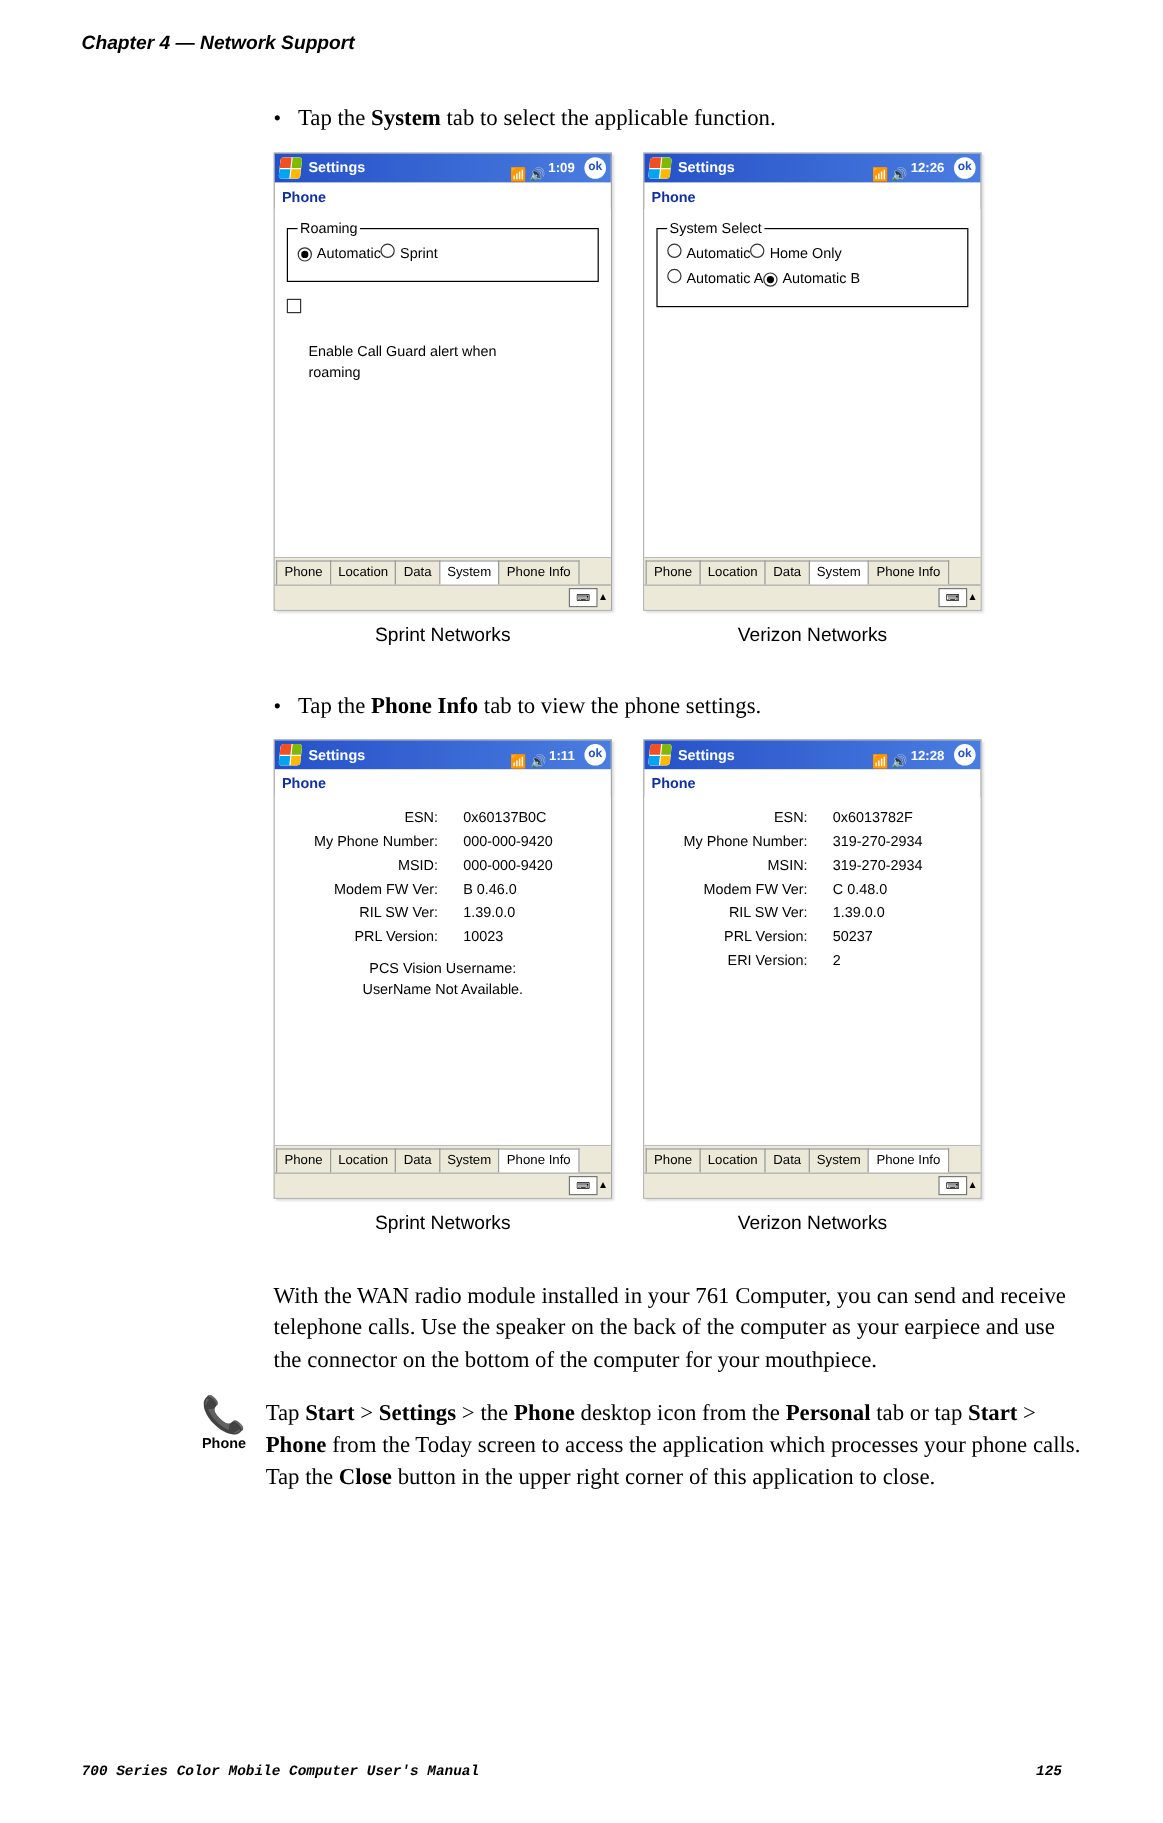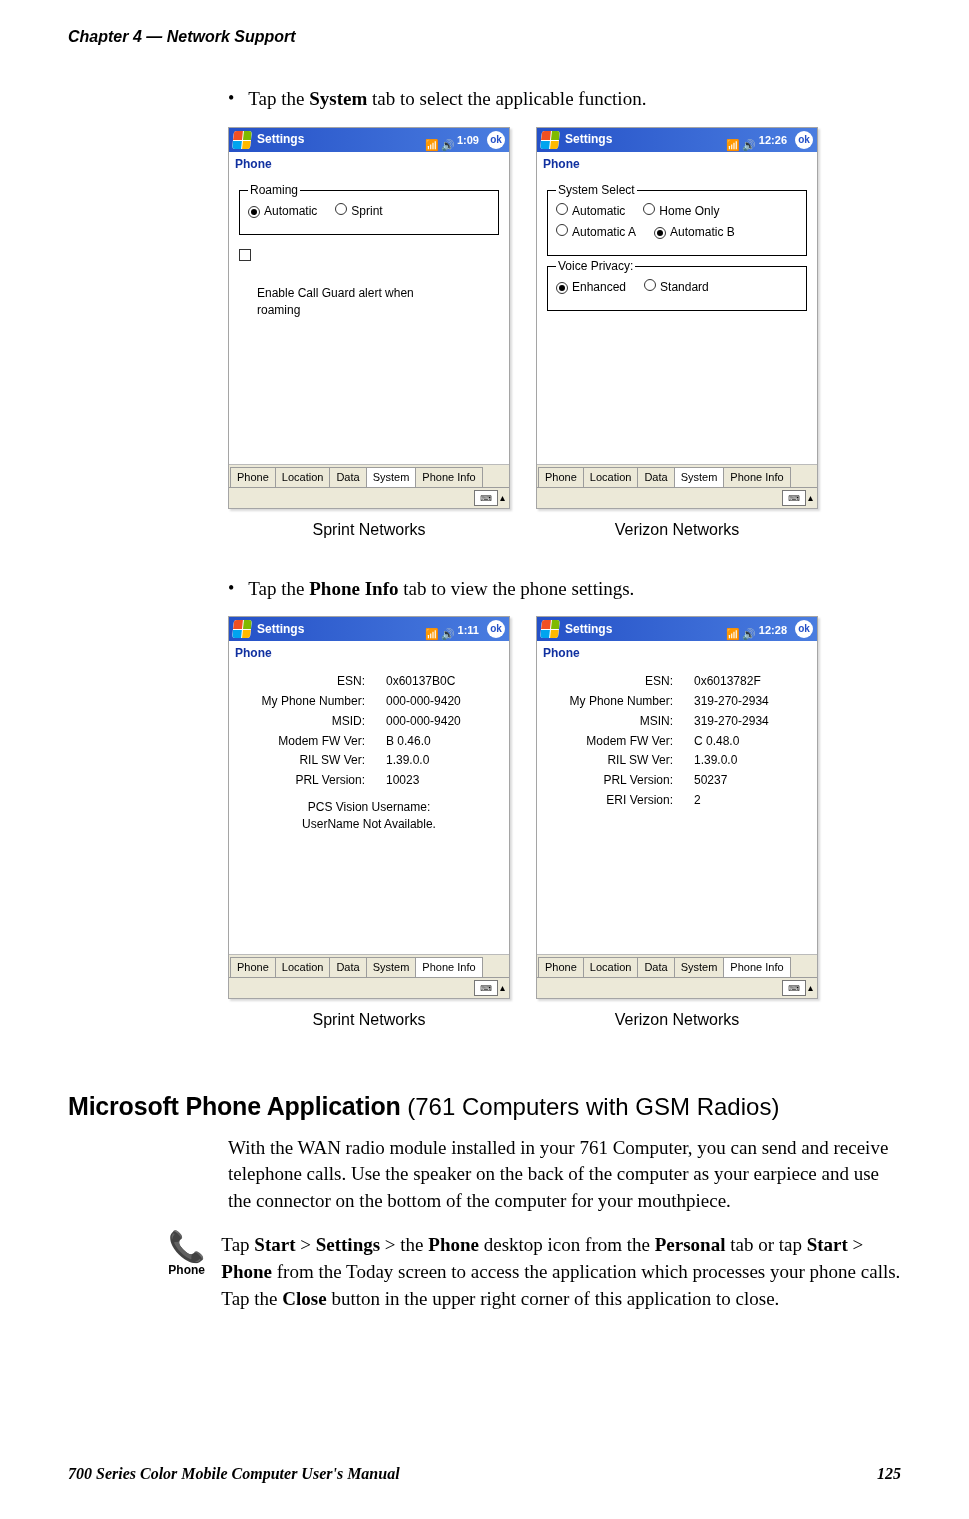--- a/index.html
+++ b/index.html
@@ -117,21 +117,21 @@
     margin: 10px 2px;
     position: relative;
   }
   .fieldset .legend {
     position: absolute;
     top: -9px; left: 8px;
     background: #fff;
     padding: 0 2px;
     text-align: center;
   }
-  .radio-row { display: flex; gap: 18px; align-items: center; margin: 4px 0;}
+  .radio-row { display: flex; align-items: center; margin: 4px 0;}
   .radio {
     width: 12px; height: 12px; border: 1px solid #333; border-radius: 50%;
     display: inline-flex; align-items: center; justify-content: center;
     margin-right: 4px; box-sizing: border-box;
   }
   .radio.checked::after { content:""; width:6px; height:6px; background:#000; border-radius:50%; }
   .checkbox {
     width: 12px; height: 12px; border: 1px solid #333; display:inline-block;
     margin-right: 6px; vertical-align: top; box-sizing: border-box;
   }
@@ -177,24 +177,24 @@
   }
   .para { margin: 10px 0 18px 0; }
   .icon-row { display: flex; gap: 16px; align-items: flex-start; }
   .phone-icon-block {
     display:flex; flex-direction:column; align-items:center; width: 46px;
     font-family: Tahoma, Arial, sans-serif; font-weight:700; font-size:12px;
   }
   .phone-glyph { font-size: 30px; line-height: 1; }
 
   .footer {
-    position: absolute; bottom: 36px; left: 68px; right: 68px;
+    position: absolute; bottom: 36px; left: 68px; right: 84px;
     display: flex; justify-content: space-between;
-    font-family: Liberation Serif, serif;
-    font-weight: 700; font-style: italic; font-size: 16px;
+    font-family: Liberation Mono, monospace;
+    font-weight: 700; font-style: italic; font-size: 12px;
   }
 </style>
 </head>
 <body>
 
 <div class="page">
   <div class="running-head">Chapter  4  —  Network Support</div>
 
   <div class="content">
 
@@ -276,27 +276,20 @@
               <span class="legend">System Select</span>
               <div class="radio-row">
                 <span><span class="radio"></span><span>Automatic</span></span>
                 <span><span class="radio"></span><span>Home Only</span></span>
               </div>
               <div class="radio-row">
                 <span><span class="radio"></span><span>Automatic A</span></span>
                 <span><span class="radio checked"></span><span>Automatic B</span></span>
               </div>
             </div>
-            <div class="fieldset">
-              <span class="legend">Voice Privacy:</span>
-              <div class="radio-row">
-                <span><span class="radio checked"></span><span>Enhanced</span></span>
-                <span><span class="radio"></span><span>Standard</span></span>
-              </div>
-            </div>
           </div>
           <div class="tabstrip">
             <div class="tab">Phone</div>
             <div class="tab">Location</div>
             <div class="tab">Data</div>
             <div class="tab active">System</div>
             <div class="tab">Phone Info</div>
           </div>
           <div class="sipbar">
             <span class="sip-kbd">⌨</span>
@@ -437,23 +430,20 @@
           <div class="sipbar">
             <span class="sip-kbd">⌨</span>
             <span class="sip-arrow">▴</span>
           </div>
         </div>
         <div class="caption">Verizon Networks</div>
       </div>
     </div>
   </div>
 
-  <div class="h2-row">
-    <span class="h2-bold">Microsoft Phone Application</span><span class="h2-rest"> (761 Computers with GSM Radios)</span>
-  </div>
 
   <div class="content">
     <div class="para">With the WAN radio module installed in your 761 Computer, you can send and receive telephone calls. Use the speaker on the back of the computer as your earpiece and use the connector on the bottom of the computer for your mouthpiece.</div>
 
     <div class="icon-row" style="margin-left:-60px;">
       <div class="phone-icon-block">
         <span class="phone-glyph">📞</span>
         <span>Phone</span>
       </div>
       <div class="para" style="margin:0;">

